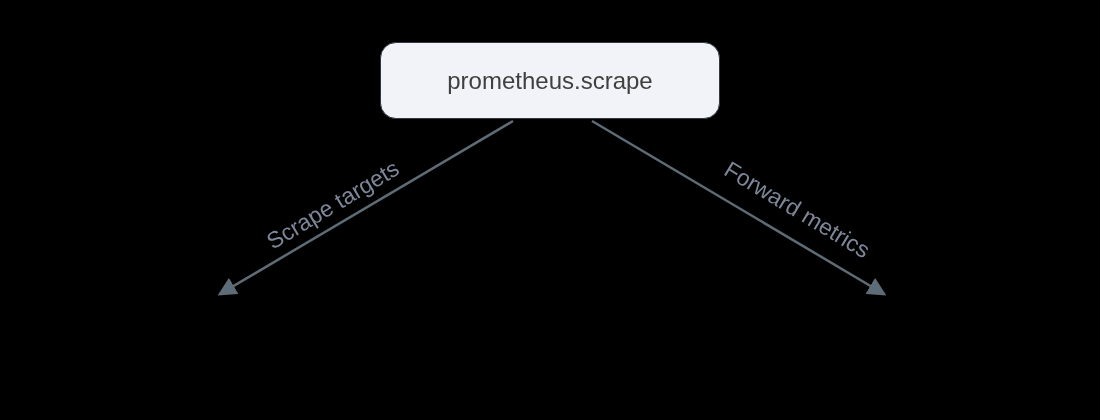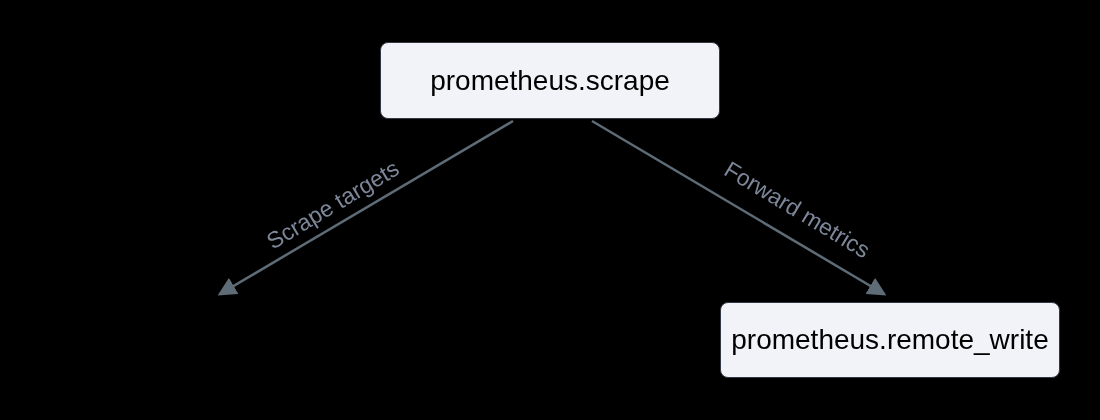--- a/index.html
+++ b/index.html
@@ -19,26 +19,26 @@
     position: absolute;
     inset: 0;
     width: 1100px;
     height: 420px;
   }
   .node {
     position: absolute;
     box-sizing: border-box;
     background: #f2f2f9;
     border: 1.5px solid #333944;
-    border-radius: 8px;
+    border-radius: 16px;
     display: flex;
     align-items: center;
     justify-content: center;
-    color: #000000;
-    font-size: 28px;
+    color: #404040;
+    font-size: 24px;
     line-height: 1;
     white-space: nowrap;
   }
   .node-scrape        { left: 380px; top: 42px;  width: 340px; height: 77px; }
   .node-exporter      { left: 38px;  top: 302px; width: 347px; height: 76px; }
   .node-remote-write  { left: 720px; top: 302px; width: 340px; height: 76px; }
   .edge-label {
     position: absolute;
     color: #7d8799;
     font-size: 23px;
@@ -72,17 +72,14 @@
 
   <div class="edge-label edge-label-left">Scrape targets</div>
 
   <div class="edge-label edge-label-right">Forward metrics</div>
 
   <div class="node node-scrape">
     <span>prometheus.scrape</span>
   </div>
 
 
-  <div class="node node-remote-write">
-    <span>prometheus.remote_write</span>
-  </div>
 
 </div>
 
 </body></html>

